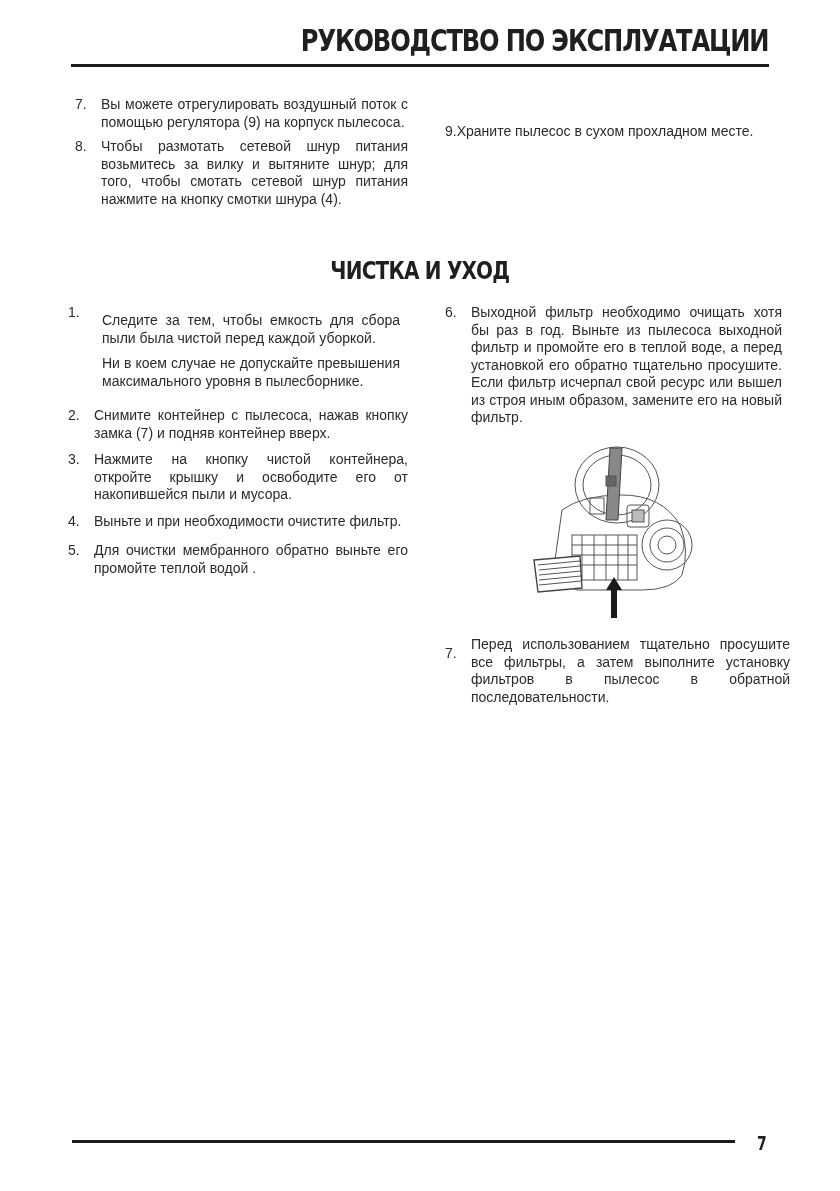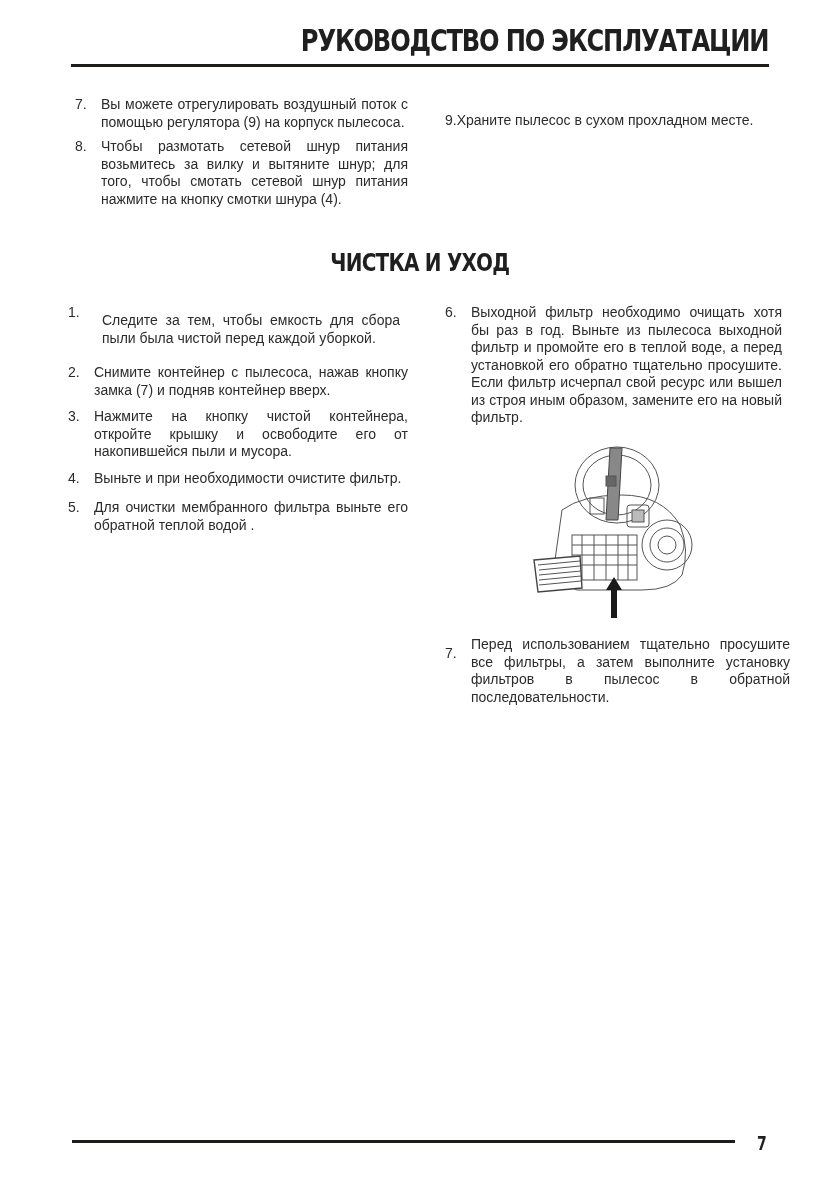--- a/index.html
+++ b/index.html
@@ -23,21 +23,21 @@
       position: absolute; left: 72px; top: 1140px; width: 663px; height: 3px;
       background: #1e1b1b;
     }
     .page-number {
       position: absolute; left: 757px; top: 1131px;
       font-family: "DejaVu Sans", sans-serif; font-weight: bold;
       font-size: 20px; color: #1f1f1f;
       transform: scaleX(0.7); transform-origin: left center;
     }
     .section-title {
-      position: absolute; left: 0; width: 840px; top: 248px; text-align: center;
+      position: absolute; left: 0; width: 840px; top: 256px; text-align: center;
       font-family: "DejaVu Sans", sans-serif; font-weight: bold;
       font-size: 25px; letter-spacing: -1px; color: #1f1f1f;
     }
     .section-title span { display: inline-block; transform: scaleX(0.8); }
 
     .block { position: absolute; font-size: 14px; line-height: 17.5px; }
     .item { display: flex; margin-bottom: 9px; }
     .num { width: 26px; flex: none; text-align: left; }
     .txt { flex: 1; text-align: justify; }
     .txt p { margin: 8px; }
@@ -58,48 +58,49 @@
   <div class="item" style="margin-bottom:7px;">
     <span class="num" style="padding-left:3px;">7.</span>
     <span class="txt">Вы можете отрегулировать воздушный поток с помощью регулятора (9) на корпуск пылесоса.</span>
   </div>
   <div class="item">
     <span class="num" style="padding-left:3px;">8.</span>
     <span class="txt">Чтобы размотать сетевой шнур питания возьмитесь за вилку и вытяните шнур; для того, чтобы смотать сетевой шнур питания нажмите на кнопку смотки шнура (4).</span>
   </div>
 </div>
 
-<div class="block" style="left:445px; top:112px; width:330px;">
+<div class="block" style="left:445px; top:123px; width:330px;">
   <p class="plain" style="margin-bottom:16px;">9.Храните пылесос в сухом прохладном месте.</p>
 </div>
 
 <div class="section-title"><span>ЧИСТКА И УХОД</span></div>
 
 <div class="block" style="left:68px; top:304px; width:340px;">
   <div class="item">
     <span class="num">1.</span>
     <div class="txt">
       <p>Следите за тем, чтобы емкость для сбора пыли была чистой перед каждой уборкой.</p>
+      <p>Ни в коем случае не допускайте превышения максимального уровня в пылесборнике.</p>
     </div>
   </div>
   <div class="item">
     <span class="num">2.</span>
     <span class="txt">Снимите контейнер с пылесоса, нажав кнопку замка (7) и подняв контейнер вверх.</span>
   </div>
   <div class="item">
     <span class="num">3.</span>
     <span class="txt">Нажмите на кнопку чистой контейнера, откройте крышку и освободите его от накопившейся пыли и мусора.</span>
   </div>
   <div class="item" style="margin-bottom:12px;">
     <span class="num">4.</span>
     <span class="txt">Выньте и при необходимости очистите фильтр.</span>
   </div>
   <div class="item">
     <span class="num">5.</span>
-    <span class="txt">Для очистки мембранного фильтра выньте его обратной теплой водой .</span>
+    <span class="txt">Для очистки мембранного обратно выньте его промойте теплой водой .</span>
   </div>
 </div>
 
 <div class="block" style="left:445px; top:304px; width:337px;">
   <div class="item">
     <span class="num">6.</span>
     <span class="txt">Выходной фильтр необходимо очищать хотя бы раз в год. Выньте из пылесоса выходной фильтр и промойте его в теплой воде, а перед установкой его обратно тщательно просушите. Если фильтр исчерпал свой ресурс или вышел из строя иным образом, замените его на новый фильтр.</span>
   </div>
 </div>
 

